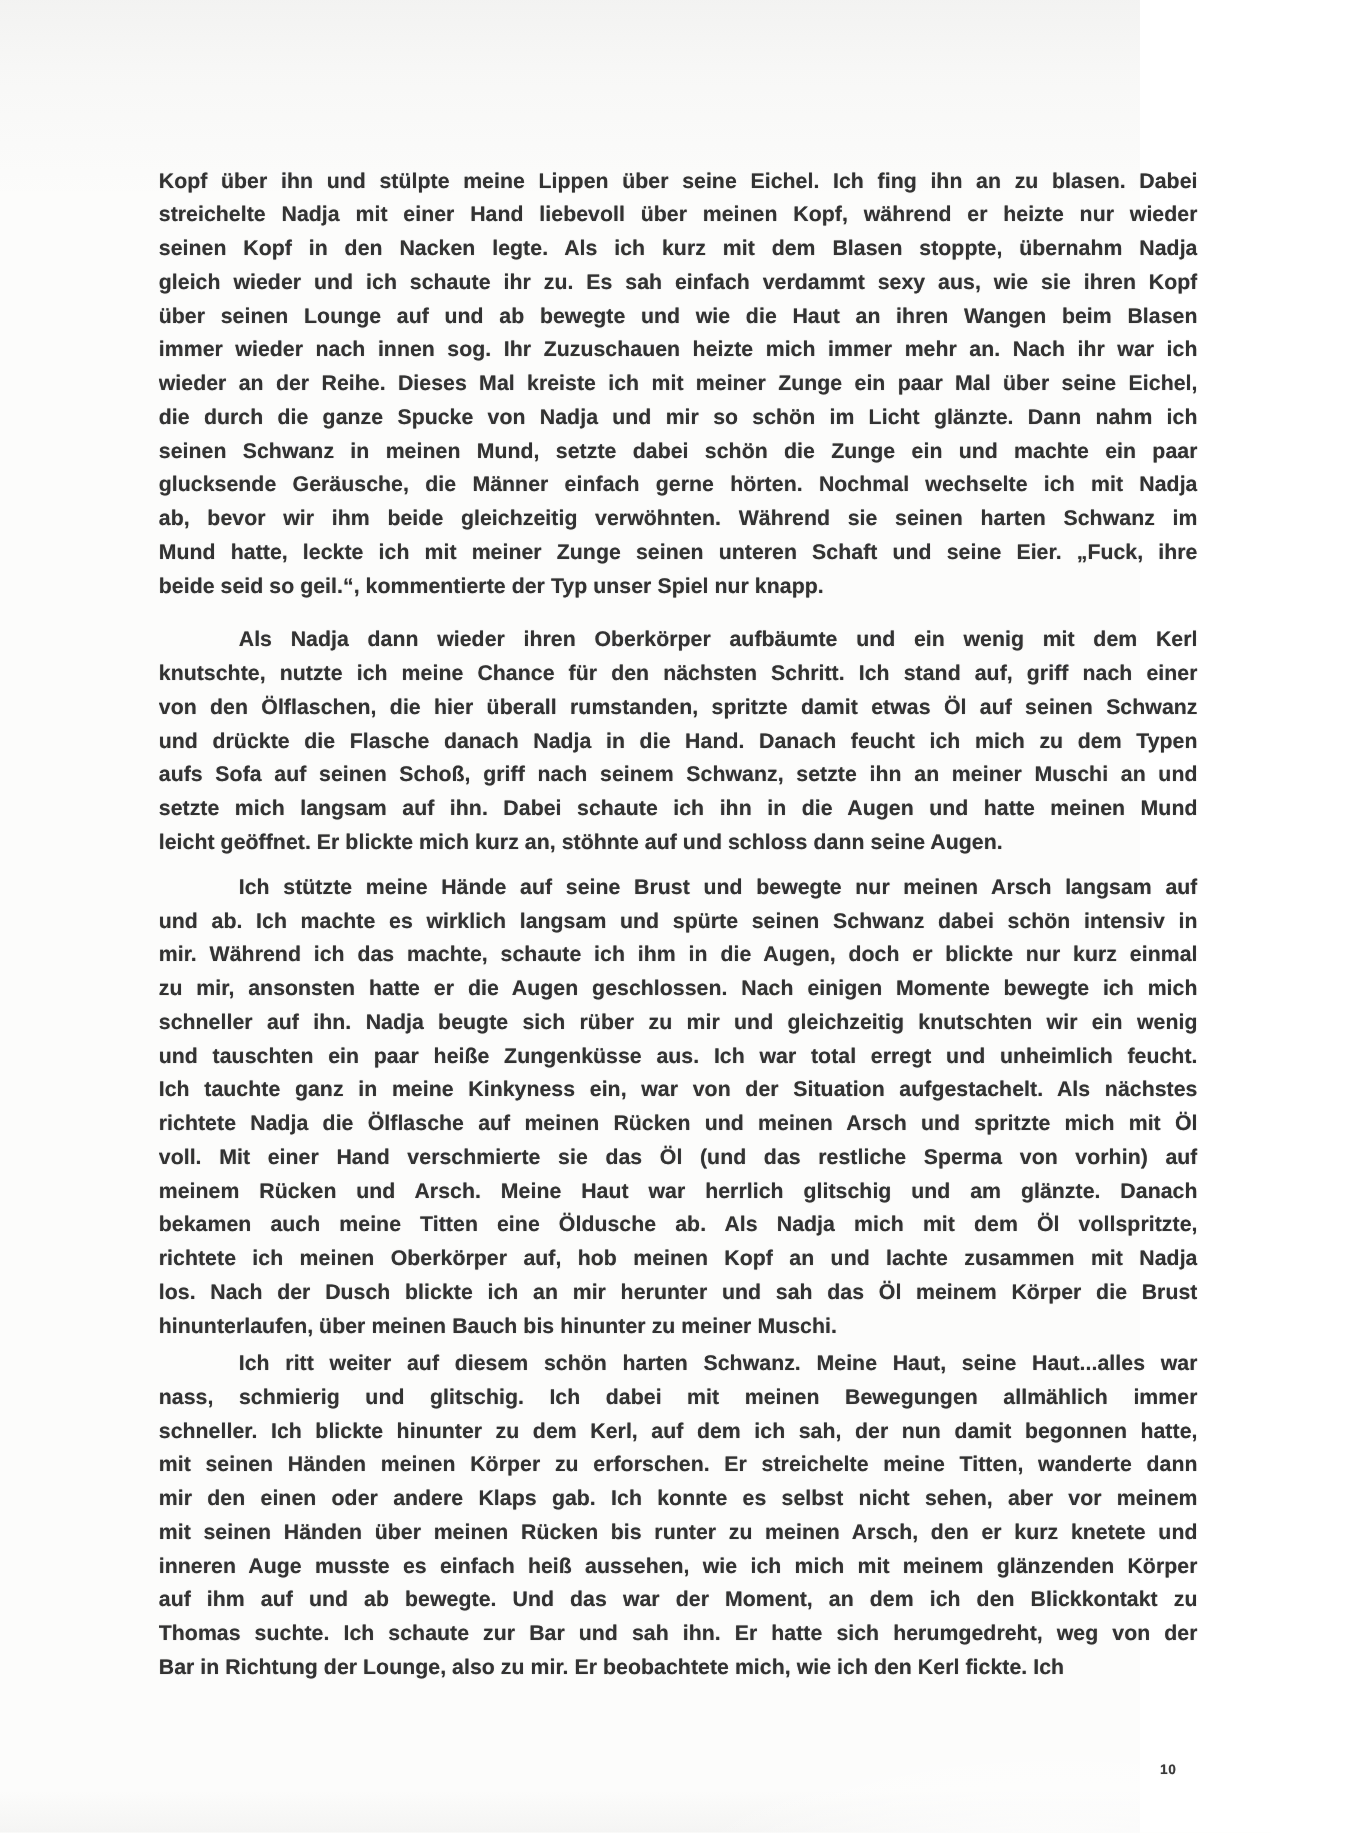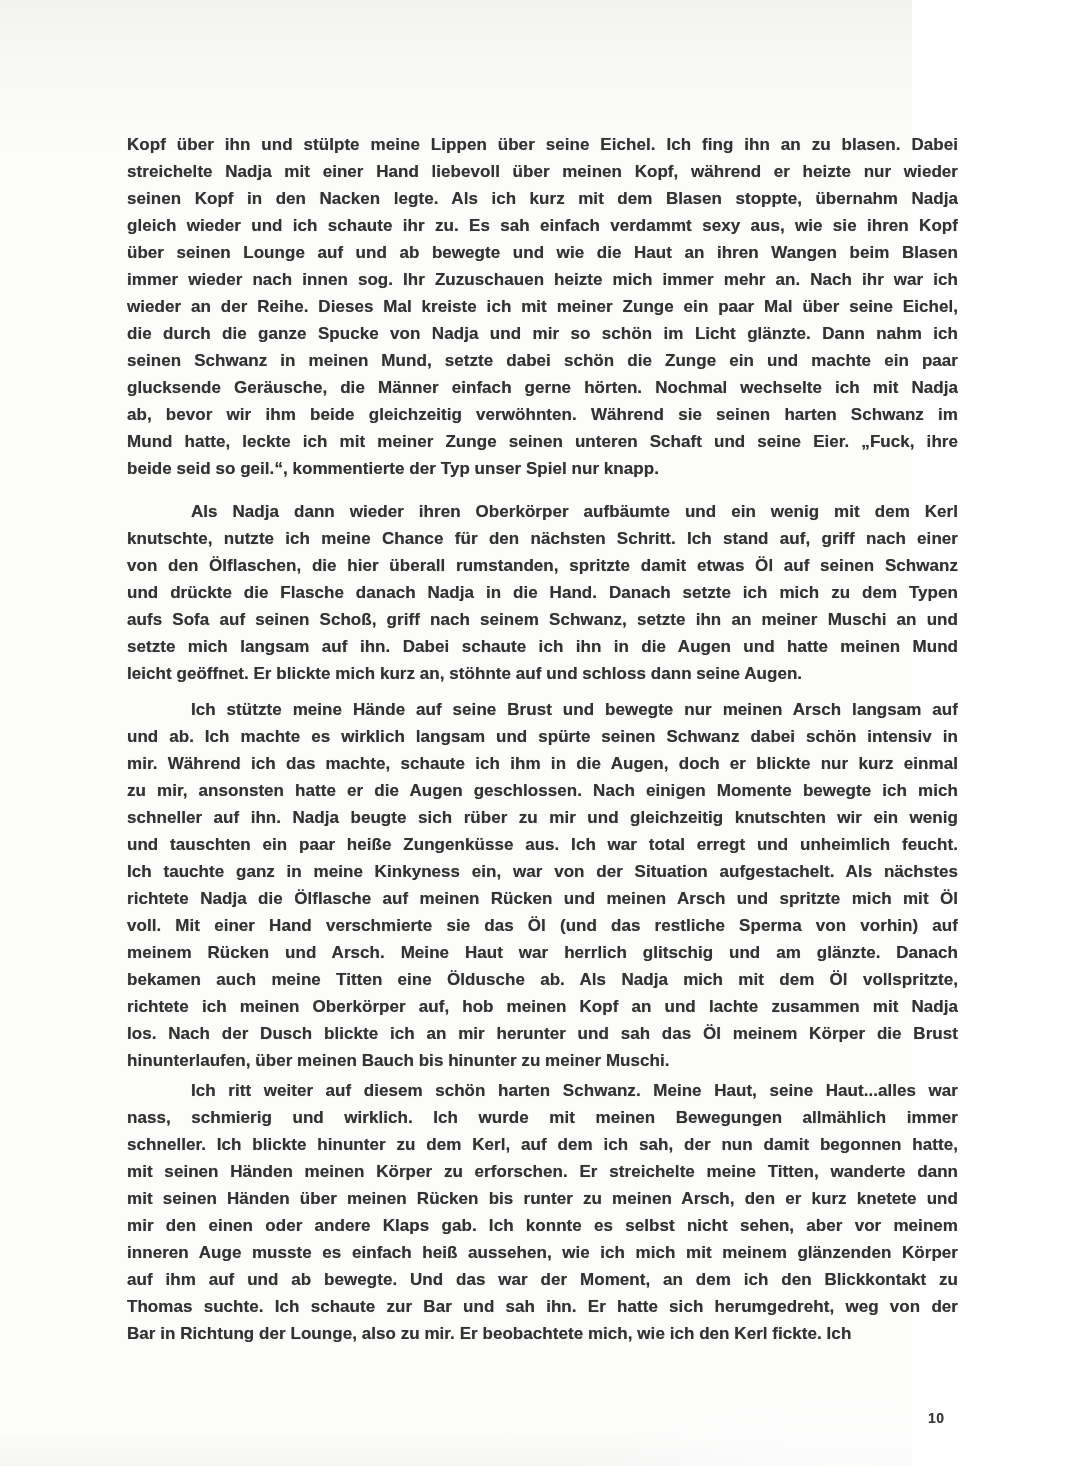--- a/index.html
+++ b/index.html
@@ -43,21 +43,21 @@
     text-shadow: 0 0 0.7px rgba(40,40,40,0.55);
     white-space: normal;
     overflow: hidden;
   }
   .line.last { text-align-last: left; }
   .line.indent { padding-left: 64px; }
   .pagenum {
     position: absolute;
     left: 928px;
     top: 1410px;
-    font-size: 14px;
+    font-size: 11px;
     font-weight: 600;
     color: #3a3a3a;
     letter-spacing: 0.5px;
     text-shadow: 0 0 0.6px rgba(40,40,40,0.5);
   }
 </style>
 </head>
 <body>
 
 <div class="scan">
@@ -74,21 +74,21 @@
         <div class="line">seinen Schwanz in meinen Mund, setzte dabei schön die Zunge ein und machte ein paar</div>
         <div class="line">glucksende Geräusche, die Männer einfach gerne hörten. Nochmal wechselte ich mit Nadja</div>
         <div class="line">ab, bevor wir ihm beide gleichzeitig verwöhnten. Während sie seinen harten Schwanz im</div>
         <div class="line">Mund hatte, leckte ich mit meiner Zunge seinen unteren Schaft und seine Eier. „Fuck, ihre</div>
         <div class="line last">beide seid so geil.“, kommentierte der Typ unser Spiel nur knapp.</div>
       </div>
       <div class="paragraph">
         <div class="line indent">Als Nadja dann wieder ihren Oberkörper aufbäumte und ein wenig mit dem Kerl</div>
         <div class="line">knutschte, nutzte ich meine Chance für den nächsten Schritt. Ich stand auf, griff nach einer</div>
         <div class="line">von den Ölflaschen, die hier überall rumstanden, spritzte damit etwas Öl auf seinen Schwanz</div>
-        <div class="line">und drückte die Flasche danach Nadja in die Hand. Danach setzte ich mich zu dem Typen</div>
+        <div class="line">und drückte die Flasche danach Nadja in die Hand. Danach feucht ich mich zu dem Typen</div>
         <div class="line">aufs Sofa auf seinen Schoß, griff nach seinem Schwanz, setzte ihn an meiner Muschi an und</div>
         <div class="line">setzte mich langsam auf ihn. Dabei schaute ich ihn in die Augen und hatte meinen Mund</div>
         <div class="line last">leicht geöffnet. Er blickte mich kurz an, stöhnte auf und schloss dann seine Augen.</div>
       </div>
       <div class="paragraph">
         <div class="line indent">Ich stützte meine Hände auf seine Brust und bewegte nur meinen Arsch langsam auf</div>
         <div class="line">und ab. Ich machte es wirklich langsam und spürte seinen Schwanz dabei schön intensiv in</div>
         <div class="line">mir. Während ich das machte, schaute ich ihm in die Augen, doch er blickte nur kurz einmal</div>
         <div class="line">zu mir, ansonsten hatte er die Augen geschlossen. Nach einigen Momente bewegte ich mich</div>
         <div class="line">schneller auf ihn. Nadja beugte sich rüber zu mir und gleichzeitig knutschten wir ein wenig</div>
@@ -97,25 +97,25 @@
         <div class="line">richtete Nadja die Ölflasche auf meinen Rücken und meinen Arsch und spritzte mich mit Öl</div>
         <div class="line">voll. Mit einer Hand verschmierte sie das Öl (und das restliche Sperma von vorhin) auf</div>
         <div class="line">meinem Rücken und Arsch. Meine Haut war herrlich glitschig und am glänzte. Danach</div>
         <div class="line">bekamen auch meine Titten eine Öldusche ab. Als Nadja mich mit dem Öl vollspritzte,</div>
         <div class="line">richtete ich meinen Oberkörper auf, hob meinen Kopf an und lachte zusammen mit Nadja</div>
         <div class="line">los. Nach der Dusch blickte ich an mir herunter und sah das Öl meinem Körper die Brust</div>
         <div class="line last">hinunterlaufen, über meinen Bauch bis hinunter zu meiner Muschi.</div>
       </div>
       <div class="paragraph">
         <div class="line indent">Ich ritt weiter auf diesem schön harten Schwanz. Meine Haut, seine Haut...alles war</div>
-        <div class="line">nass, schmierig und wirklich. Ich wurde mit meinen Bewegungen allmählich immer</div>
+        <div class="line">nass, schmierig und glitschig. Ich dabei mit meinen Bewegungen allmählich immer</div>
         <div class="line">schneller. Ich blickte hinunter zu dem Kerl, auf dem ich sah, der nun damit begonnen hatte,</div>
         <div class="line">mit seinen Händen meinen Körper zu erforschen. Er streichelte meine Titten, wanderte dann</div>
+        <div class="line">mir den einen oder andere Klaps gab. Ich konnte es selbst nicht sehen, aber vor meinem</div>
         <div class="line">mit seinen Händen über meinen Rücken bis runter zu meinen Arsch, den er kurz knetete und</div>
-        <div class="line">mir den einen oder andere Klaps gab. Ich konnte es selbst nicht sehen, aber vor meinem</div>
         <div class="line">inneren Auge musste es einfach heiß aussehen, wie ich mich mit meinem glänzenden Körper</div>
         <div class="line">auf ihm auf und ab bewegte. Und das war der Moment, an dem ich den Blickkontakt zu</div>
         <div class="line">Thomas suchte. Ich schaute zur Bar und sah ihn. Er hatte sich herumgedreht, weg von der</div>
         <div class="line last">Bar in Richtung der Lounge, also zu mir. Er beobachtete mich, wie ich den Kerl fickte. Ich</div>
       </div>
     </div>
   <div class="pagenum">10</div>
 </div>
 
 </body></html>

